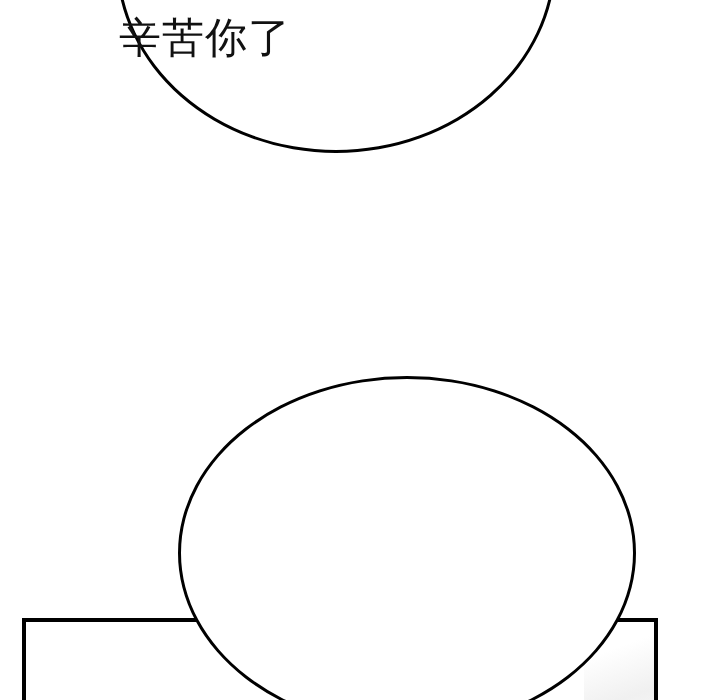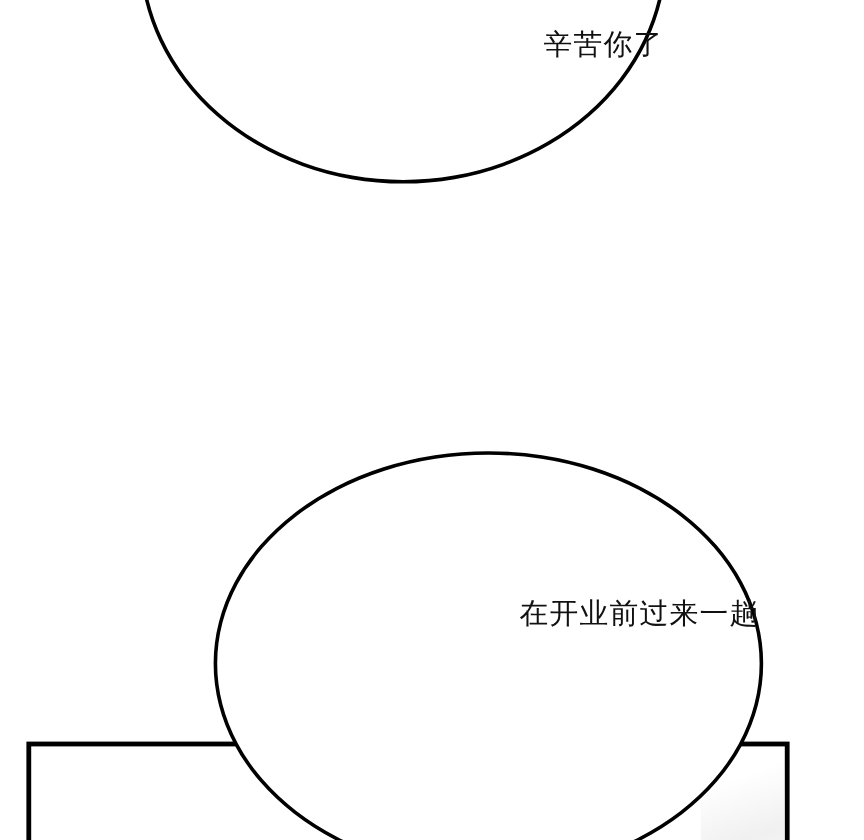--- a/index.html
+++ b/index.html
@@ -54,23 +54,23 @@
     .bubble-bottom {
       left: 178px;
       top: 376px;
       width: 458px;
       height: 354px;
     }
     .bubble-text {
       position: absolute;
       left: 0;
       width: 100%;
-      text-align: right;
+      text-align: left;
       color: #111111;
-      font-size: 24px;
+      font-size: 42px;
       line-height: 45px;
       letter-spacing: 1px;
       white-space: nowrap;
     }
     .bubble-top .clipped-line {
       top: 203px;
       color: #222;
       opacity: 0.85;
     }
     .bubble-top .line-main {
@@ -92,17 +92,16 @@
     <div class="panel-texture"></div>
   </div>
 
   <div class="bubble bubble-top">
     <div class="bubble-text clipped-line"></div>
     <div class="bubble-text line-main">辛苦你了</div>
   </div>
 
   <div class="bubble bubble-bottom">
     <div class="bubble-text lines">
-      <div>在开业前过来一趟</div>
     </div>
   </div>
 
 </div>
 
 </body></html>

